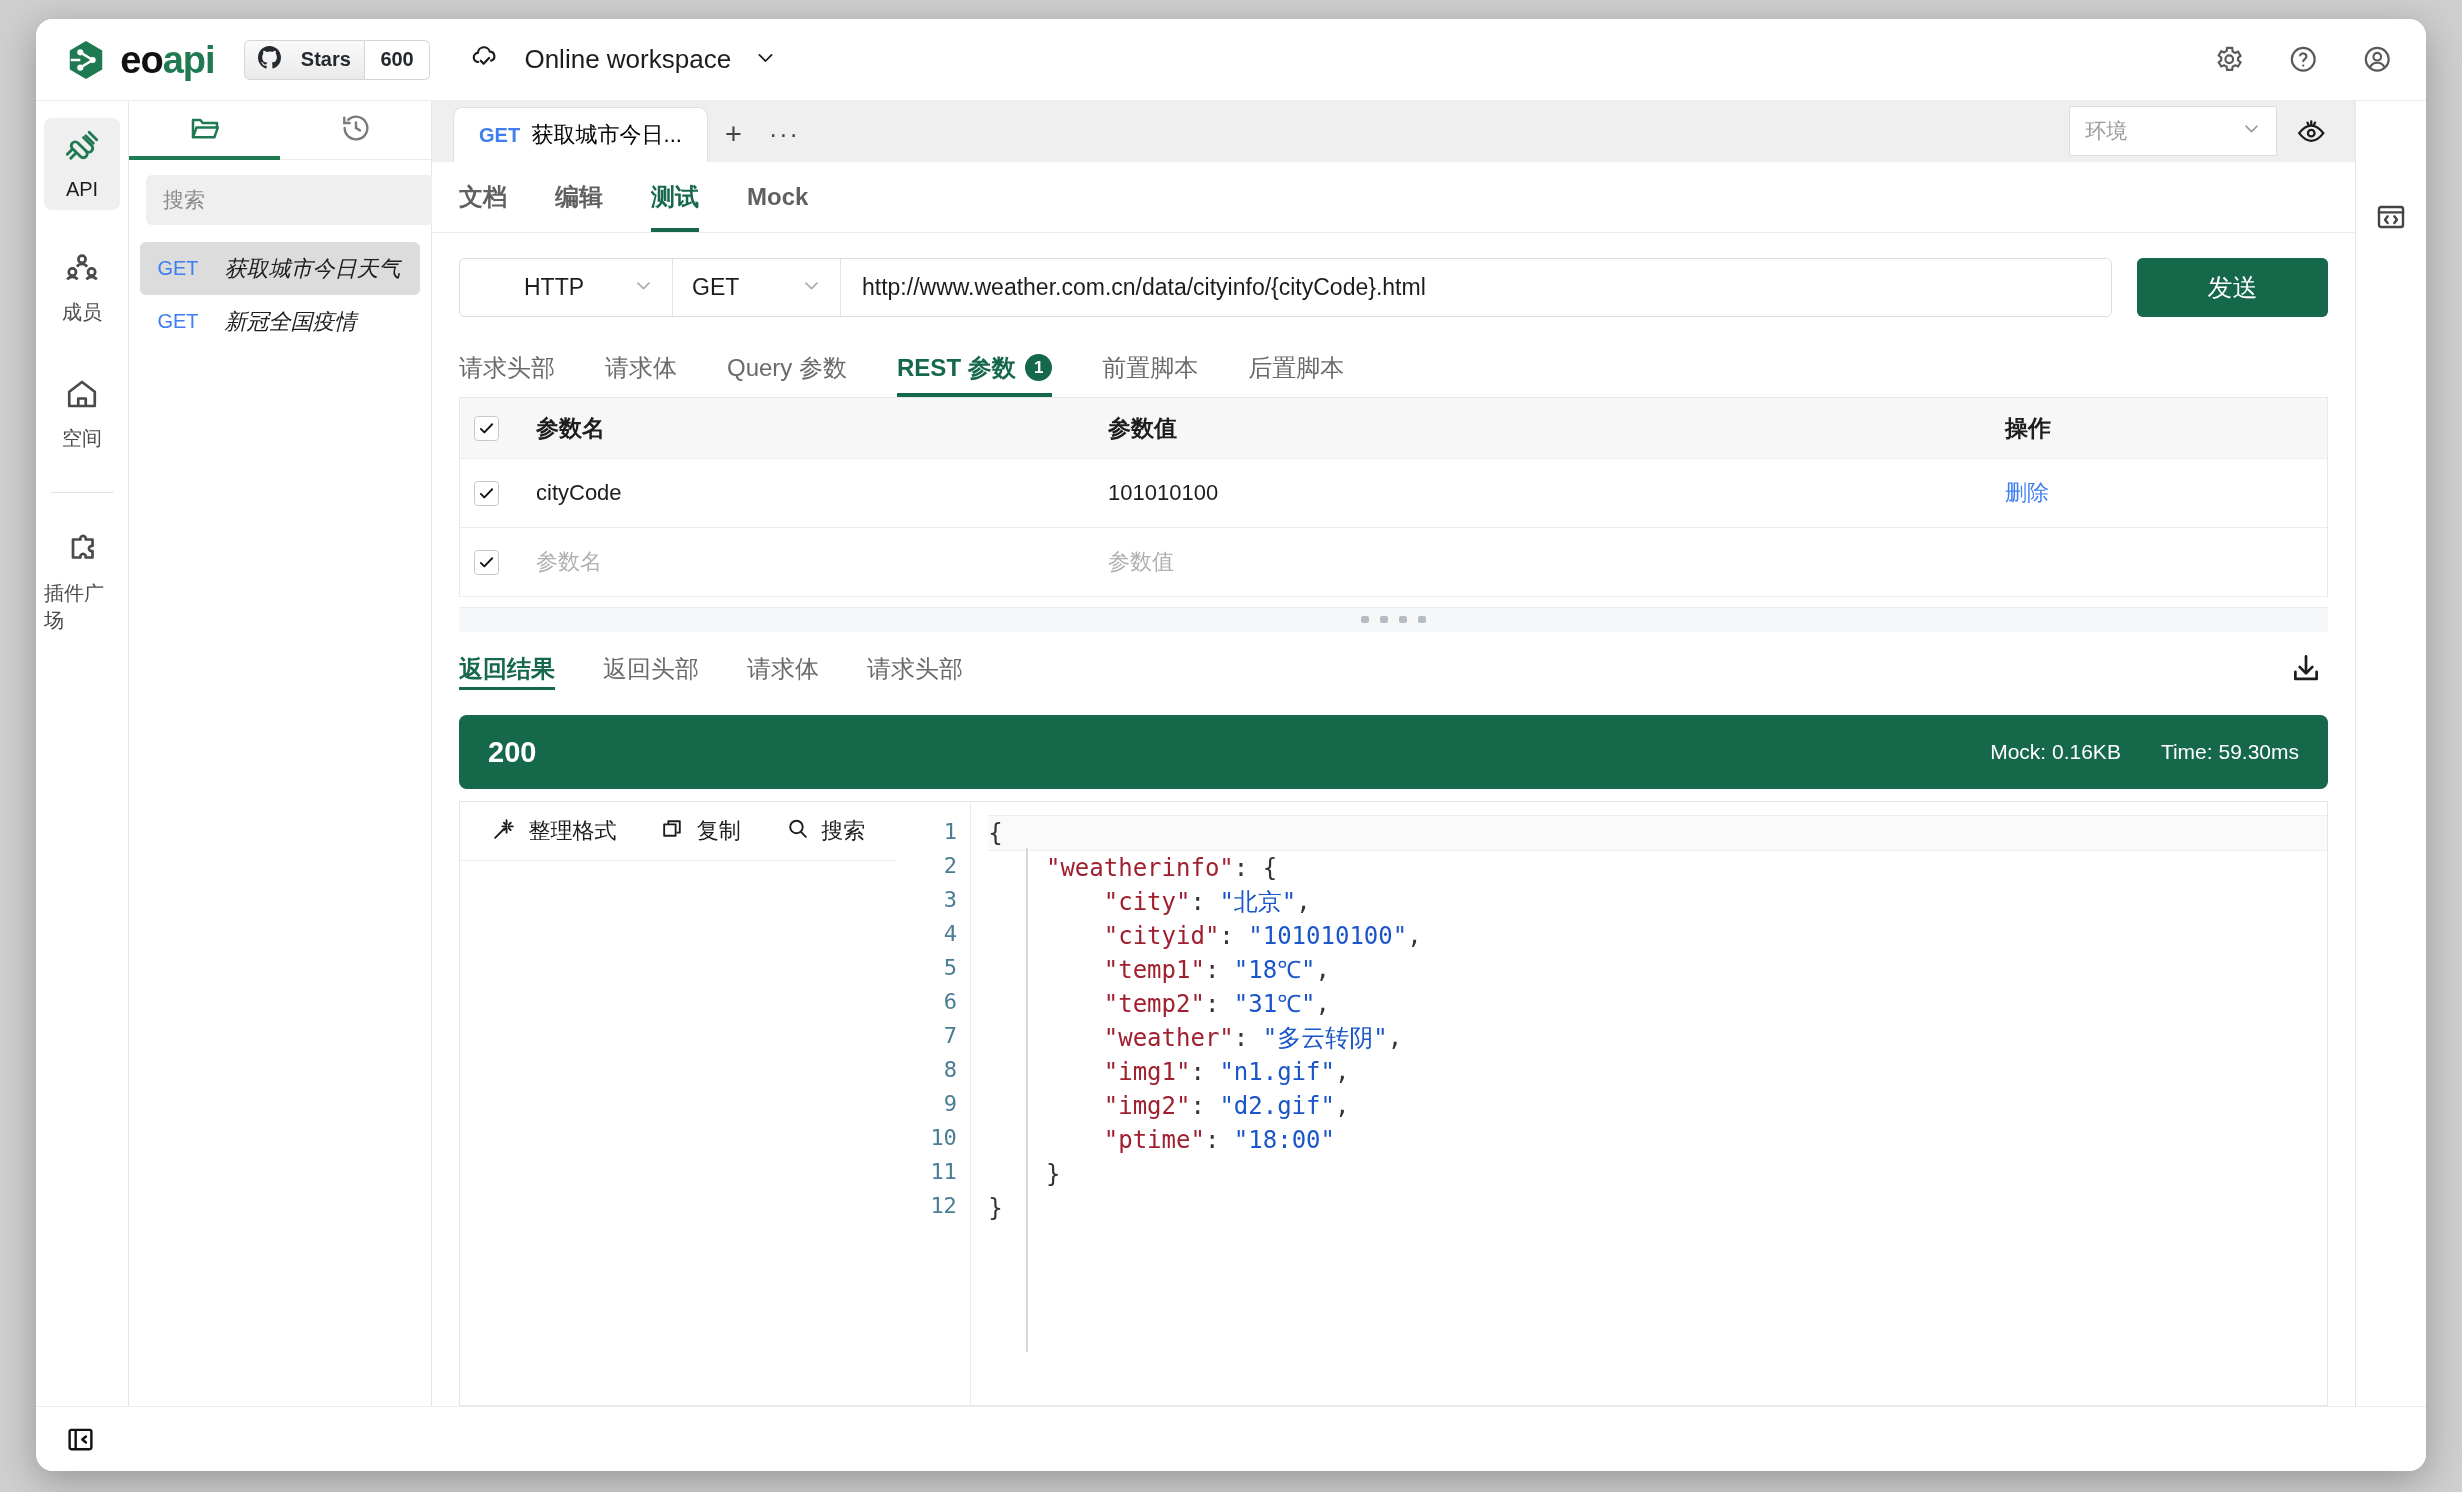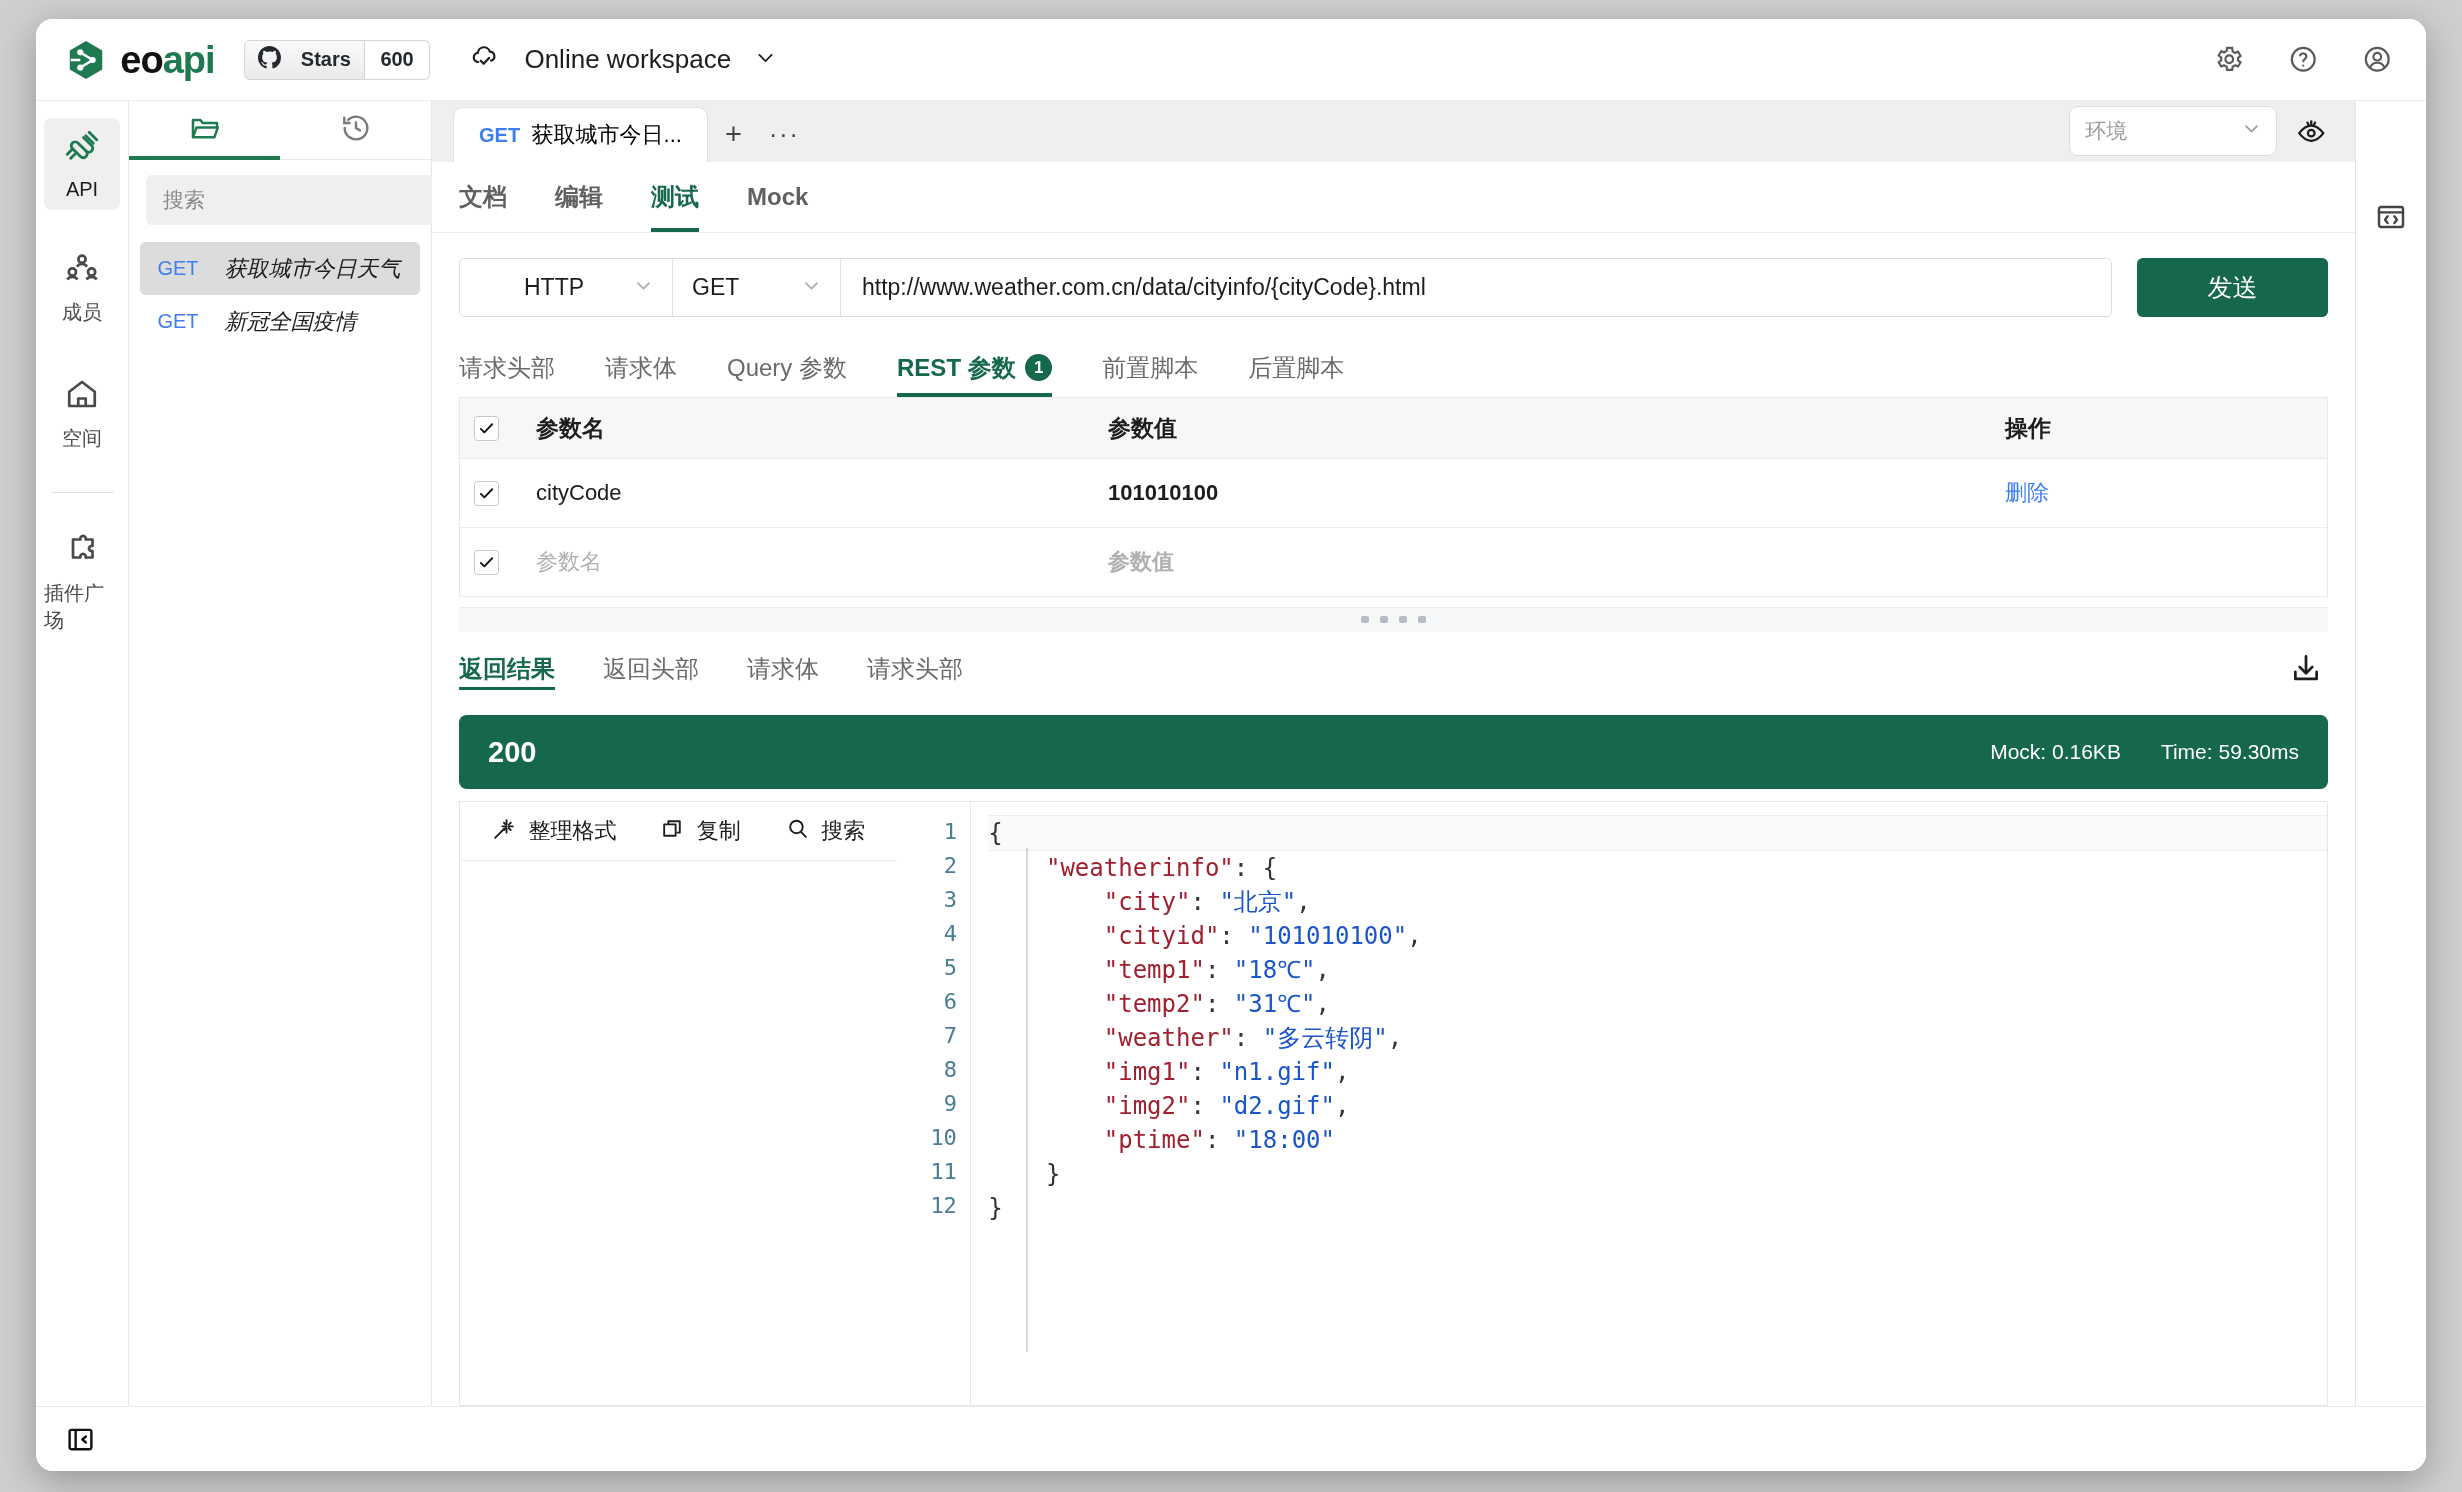--- a/index.html
+++ b/index.html
@@ -134,21 +134,21 @@
     border-radius: 9.5px 9.5px 0 0; font-size: 22px; cursor: pointer;
   }
   .doc-tab .m { color: #3f7ef0; font-weight: 700; font-size: 20px; }
   .tab-plus, .tab-more {
     width: 51px; height: 55px; display: flex; align-items: center; justify-content: center;
     font-size: 29px; color: #444; cursor: pointer;
   }
   .tab-more { font-size: 25px; letter-spacing: 1.9px; }
   .env-wrap { margin-left: auto; display: flex; align-items: center; gap: 17px; padding: 0 27px 5.7px 0; }
   .env-select {
-    width: 208px; height: 50px; border: 1px solid #dcdcdc; border-radius: 9px;
+    width: 208px; height: 50px; border: 1px solid #dcdcdc; border-radius: 2px;
     background: #fff; display: flex; align-items: center; justify-content: space-between;
     padding: 0 15.2px; font-size: 21px; color: #9a9a9a; cursor: pointer;
   }
 
   .sub-tabs {
     display: flex; gap: 48px; padding: 0 27px;
     height: 71px; align-items: center; border-bottom: 1px solid #ececec;
   }
   .sub-tab { font-size: 24px; color: #606060; cursor: pointer; position: relative; height: 100%; display:flex; align-items:center;font-weight:bold; }
   .sub-tab.active { color: #16684a; font-weight: 700; }
@@ -188,21 +188,21 @@
     font-size: 17px; display: flex; align-items: center; justify-content: center; font-weight: 700;
   }
 
   
   .tbl { margin: 0 27px; border: 1px solid #e8e8e8; border-bottom: none; }
   .tbl-row { display: flex; align-items: center; border-bottom: 1px solid #ededed; }
   .tbl-head { background: #f7f7f7; height: 61px; }
   .tbl-body-row { height: 69px; }
   .c-chk { width: 53px; display: flex; align-items: center; justify-content: center; }
   .c-name { flex: 0 0 572px; padding-left: 23px; }
-  .c-val { flex: 1; padding-left: 23px; font-weight: bold; }
+  .c-val { flex: 1; padding-left: 23px; }
   .c-act { flex: 0 0 343px; padding-left: 21px; }
   .th { font-size: 23px; font-weight: 700; color: #1d1d1d; }
   .td { font-size: 22px; color: #1d1d1d; }
   .td.ph { color: #b0b0b0; }
   .link-del { font-size: 22px; color: #3f7ef0; cursor: pointer; }
   .chk {
     width: 25px; height: 25px; border: 1px solid #c8c8c8; border-radius: 3.8px;
     display: flex; align-items: center; justify-content: center; cursor: pointer; background: #fff;
   }
   .chk svg { display: block; }

